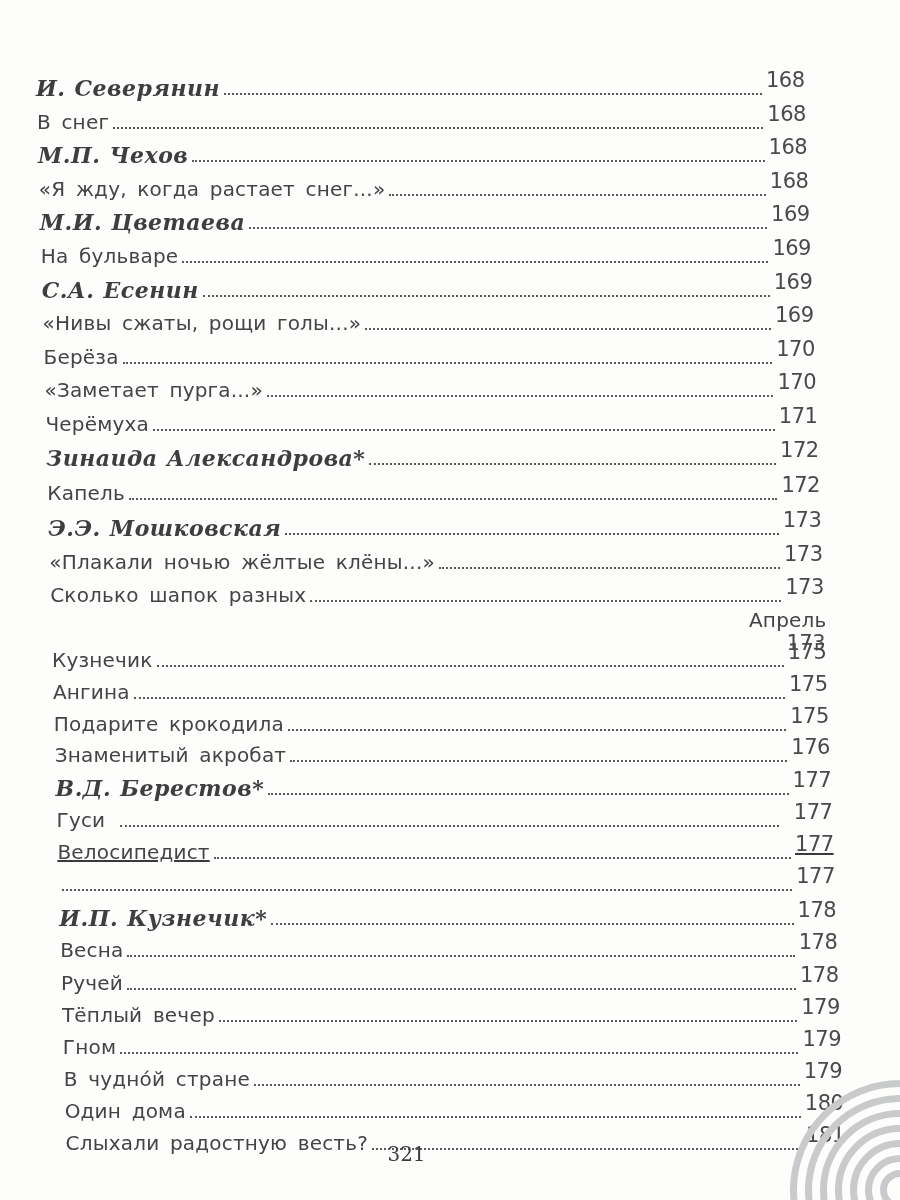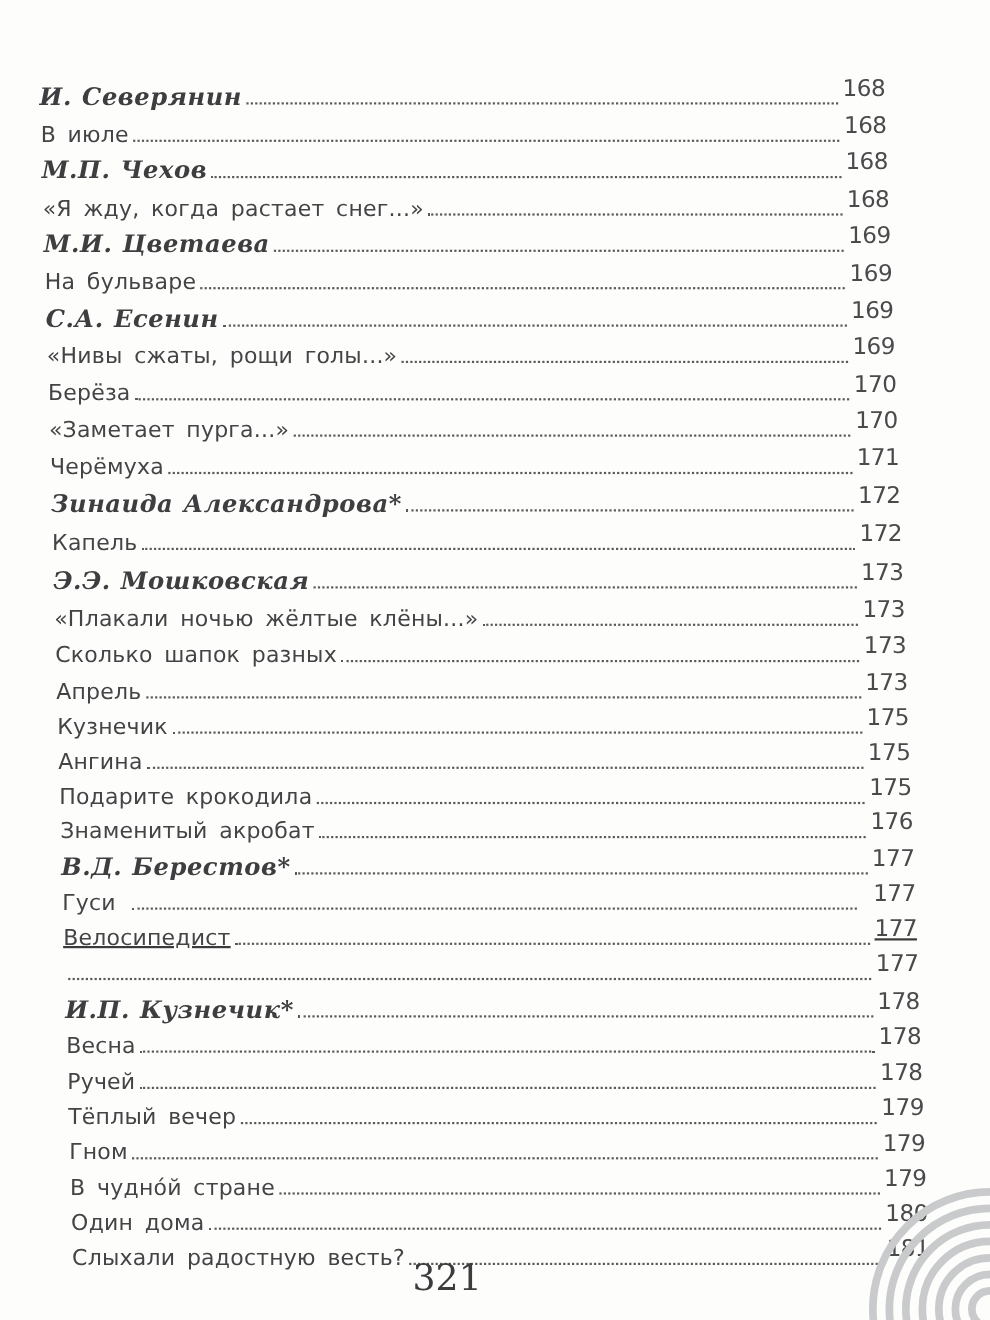--- a/index.html
+++ b/index.html
@@ -30,42 +30,42 @@
   }
   .page-num {
     white-space: nowrap; font-size: 21px; line-height: 24px;
     color: #4a4a4c; width: 40px; text-align: left;
     font-family: "DejaVu Sans", sans-serif; letter-spacing: -0.5px;
     position: relative; top: -8px;
   }
   .folio {
     position: absolute; left: 0; width: 813px; top: 1142px; text-align: center;
     font-family: "DejaVu Serif", "Liberation Serif", serif;
-    font-size: 33px; color: #3c3c3e;
+    font-size: 20px; color: #3c3c3e;
   }
   .deco {
     position: absolute; left: 790px; top: 1080px; width: 220px; height: 220px;
   }
   .deco span {
     position: absolute; border-radius: 50%;
     border: 7px solid #c9cacc; box-sizing: border-box;
   }
 </style>
 </head>
 <body>
 
 <div class="page">
   <div class="toc" id="toc">
       <div class="row author" style="top: 44px; left: 36px; width: 770px;">
         <span class="title">И. Северянин</span>
         <span class="leader"></span>
         <span class="page-num">168</span>
       </div>
       <div class="row work" style="top: 78px; left: 36.952px; width: 770.34px;">
-        <span class="title">В июле</span>
+        <span class="title">В снег</span>
         <span class="leader"></span>
         <span class="page-num">168</span>
       </div>
       <div class="row author" style="top: 111px; left: 37.876px; width: 770.67px;">
         <span class="title">М.П. Чехов</span>
         <span class="leader"></span>
         <span class="page-num">168</span>
       </div>
       <div class="row work" style="top: 145px; left: 38.828px; width: 771.01px;">
         <span class="title">«Я жду, когда растает снег...»</span>
@@ -125,21 +125,21 @@
       <div class="row work" style="top: 518px; left: 49.272px; width: 774.74px;">
         <span class="title">«Плакали ночью жёлтые клёны...»</span>
         <span class="leader"></span>
         <span class="page-num">173</span>
       </div>
       <div class="row work" style="top: 551px; left: 50.196px; width: 775.07px;">
         <span class="title">Сколько шапок разных</span>
         <span class="leader"></span>
         <span class="page-num">173</span>
       </div>
-      <div class="row work" style="top: 584px; left: 51.12px; width: 775.4px;">
+      <div class="row work" style="top: 584px; left: 51.12px; width: 775.4px; flex-direction: column;">
         <span class="title">Апрель</span>
         <span class="leader"></span>
         <span class="page-num">173</span>
       </div>
       <div class="row work" style="top: 616px; left: 52.016px; width: 775.72px;">
         <span class="title">Кузнечик</span>
         <span class="leader"></span>
         <span class="page-num">175</span>
       </div>
       <div class="row work" style="top: 648px; left: 52.912px; width: 776.04px; align-items: flex-end;">

